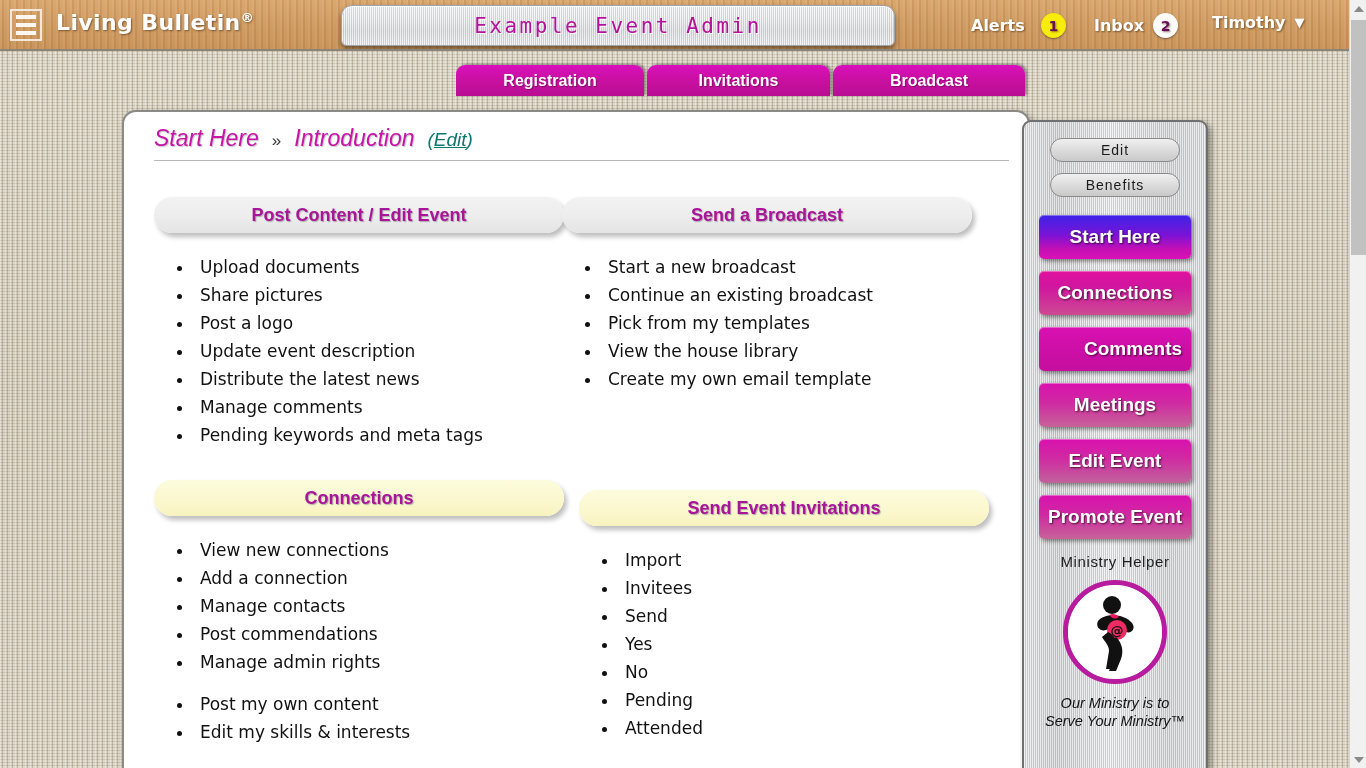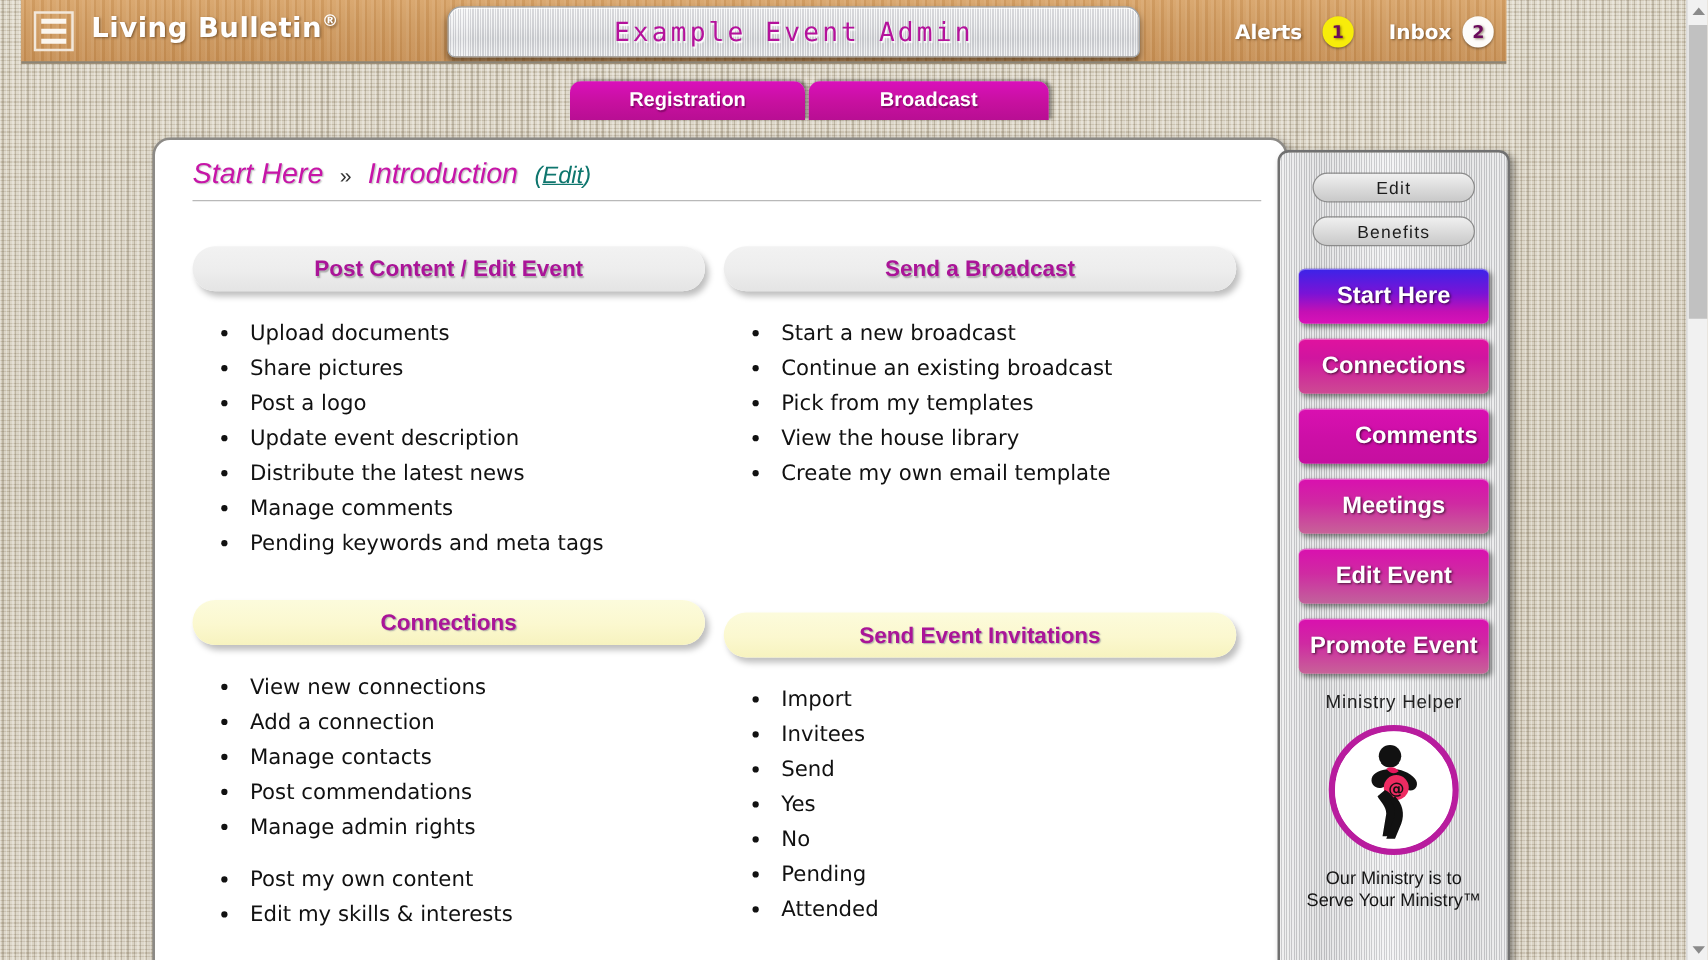--- a/index.html
+++ b/index.html
@@ -18,21 +18,21 @@
     position: absolute; left: 0; top: 0; width: 1350px; height: 768px;
     background-color: #cec5b1;
     background-image:
       repeating-linear-gradient(90deg, rgba(255,255,255,0.35) 0px, rgba(255,255,255,0.35) 1px, rgba(0,0,0,0.0) 1px, rgba(0,0,0,0.0) 2px, rgba(120,108,88,0.28) 2px, rgba(120,108,88,0.28) 3px, rgba(255,255,255,0.12) 3px, rgba(255,255,255,0.12) 5px),
       repeating-linear-gradient(0deg, rgba(255,255,255,0.20) 0px, rgba(255,255,255,0.20) 2px, rgba(110,98,80,0.14) 2px, rgba(110,98,80,0.14) 3px),
       linear-gradient(180deg, #d6cebb 0%, #cac1ac 50%, #d2c9b6 100%);
   }
 
   
   #topbar {
-    position: absolute; left: 17px; top: 0; width: 1188px; height: 51px;
+    position: absolute; left: 0; top: 0; width: 1350px; height: 51px;
     background-color: #cf9a5e;
     background-image:
       repeating-linear-gradient(90deg, rgba(255,255,255,0.10) 0px, rgba(255,255,255,0.10) 2px, rgba(150,95,40,0.12) 2px, rgba(150,95,40,0.12) 4px, rgba(255,255,255,0.05) 4px, rgba(255,255,255,0.05) 7px),
       linear-gradient(180deg, #d8a469 0%, #cf9a5f 40%, #c68f54 100%);
     border-bottom: 2px solid #8c8577;
     overflow: hidden;
     z-index: 5;
   }
 
   #hamburger {
@@ -255,20 +255,21 @@
     background: #ffffff;
     border: 5px solid #b81c9e;
     position: relative;
     overflow: hidden;
   }
   #helper-logo svg { position: absolute; left: 0; top: 0; }
 
   #helper-tag {
     margin-top: 10px; text-align: center;
     font-family: "Liberation Sans", sans-serif;
+    font-style: italic;
     font-size: 14.5px; color: #151515;
     line-height: 18px;
   }
 
   
   #scrollbar {
     position: absolute; right: 0; top: 0; width: 17px; height: 768px;
     background: #f1f1f1;
     border-left: 1px solid #d6d6d6;
     z-index: 10;
@@ -323,20 +324,23 @@
 
   <div class="hdr-item" id="hdr-user">
     <span>Timothy</span>
     <span class="caret">▼</span>
   </div>
 </div>
 
 <div id="tabs">
   <div class="tab" id="tab-registration">
     <span>Registration</span>
+  </div>
+  <div class="tab" id="tab-invitations">
+    <span>Invitations</span>
   </div>
   <div class="tab" id="tab-broadcast">
     <span>Broadcast</span>
   </div>
 </div>
 
 <div id="main-card">
 
   <div id="breadcrumb">
     <span class="crumb">Start Here</span>
@@ -354,21 +358,21 @@
       <li><span>Upload documents</span></li>
       <li><span>Share pictures</span></li>
       <li><span>Post a logo</span></li>
       <li><span>Update event description</span></li>
       <li><span>Distribute the latest news</span></li>
       <li><span>Manage comments</span></li>
       <li><span>Pending keywords and meta tags</span></li>
     </ul>
   </div>
 
-  <div class="panel" style="left:455px; top:85px; width:410px;">
+  <div class="panel" style="left:438px; top:85px; width:410px;">
     <div class="phead grey">
       <span>Send a Broadcast</span>
     </div>
     <ul class="plist">
       <li><span>Start a new broadcast</span></li>
       <li><span>Continue an existing broadcast</span></li>
       <li><span>Pick from my templates</span></li>
       <li><span>View the house library</span></li>
       <li><span>Create my own email template</span></li>
     </ul>

